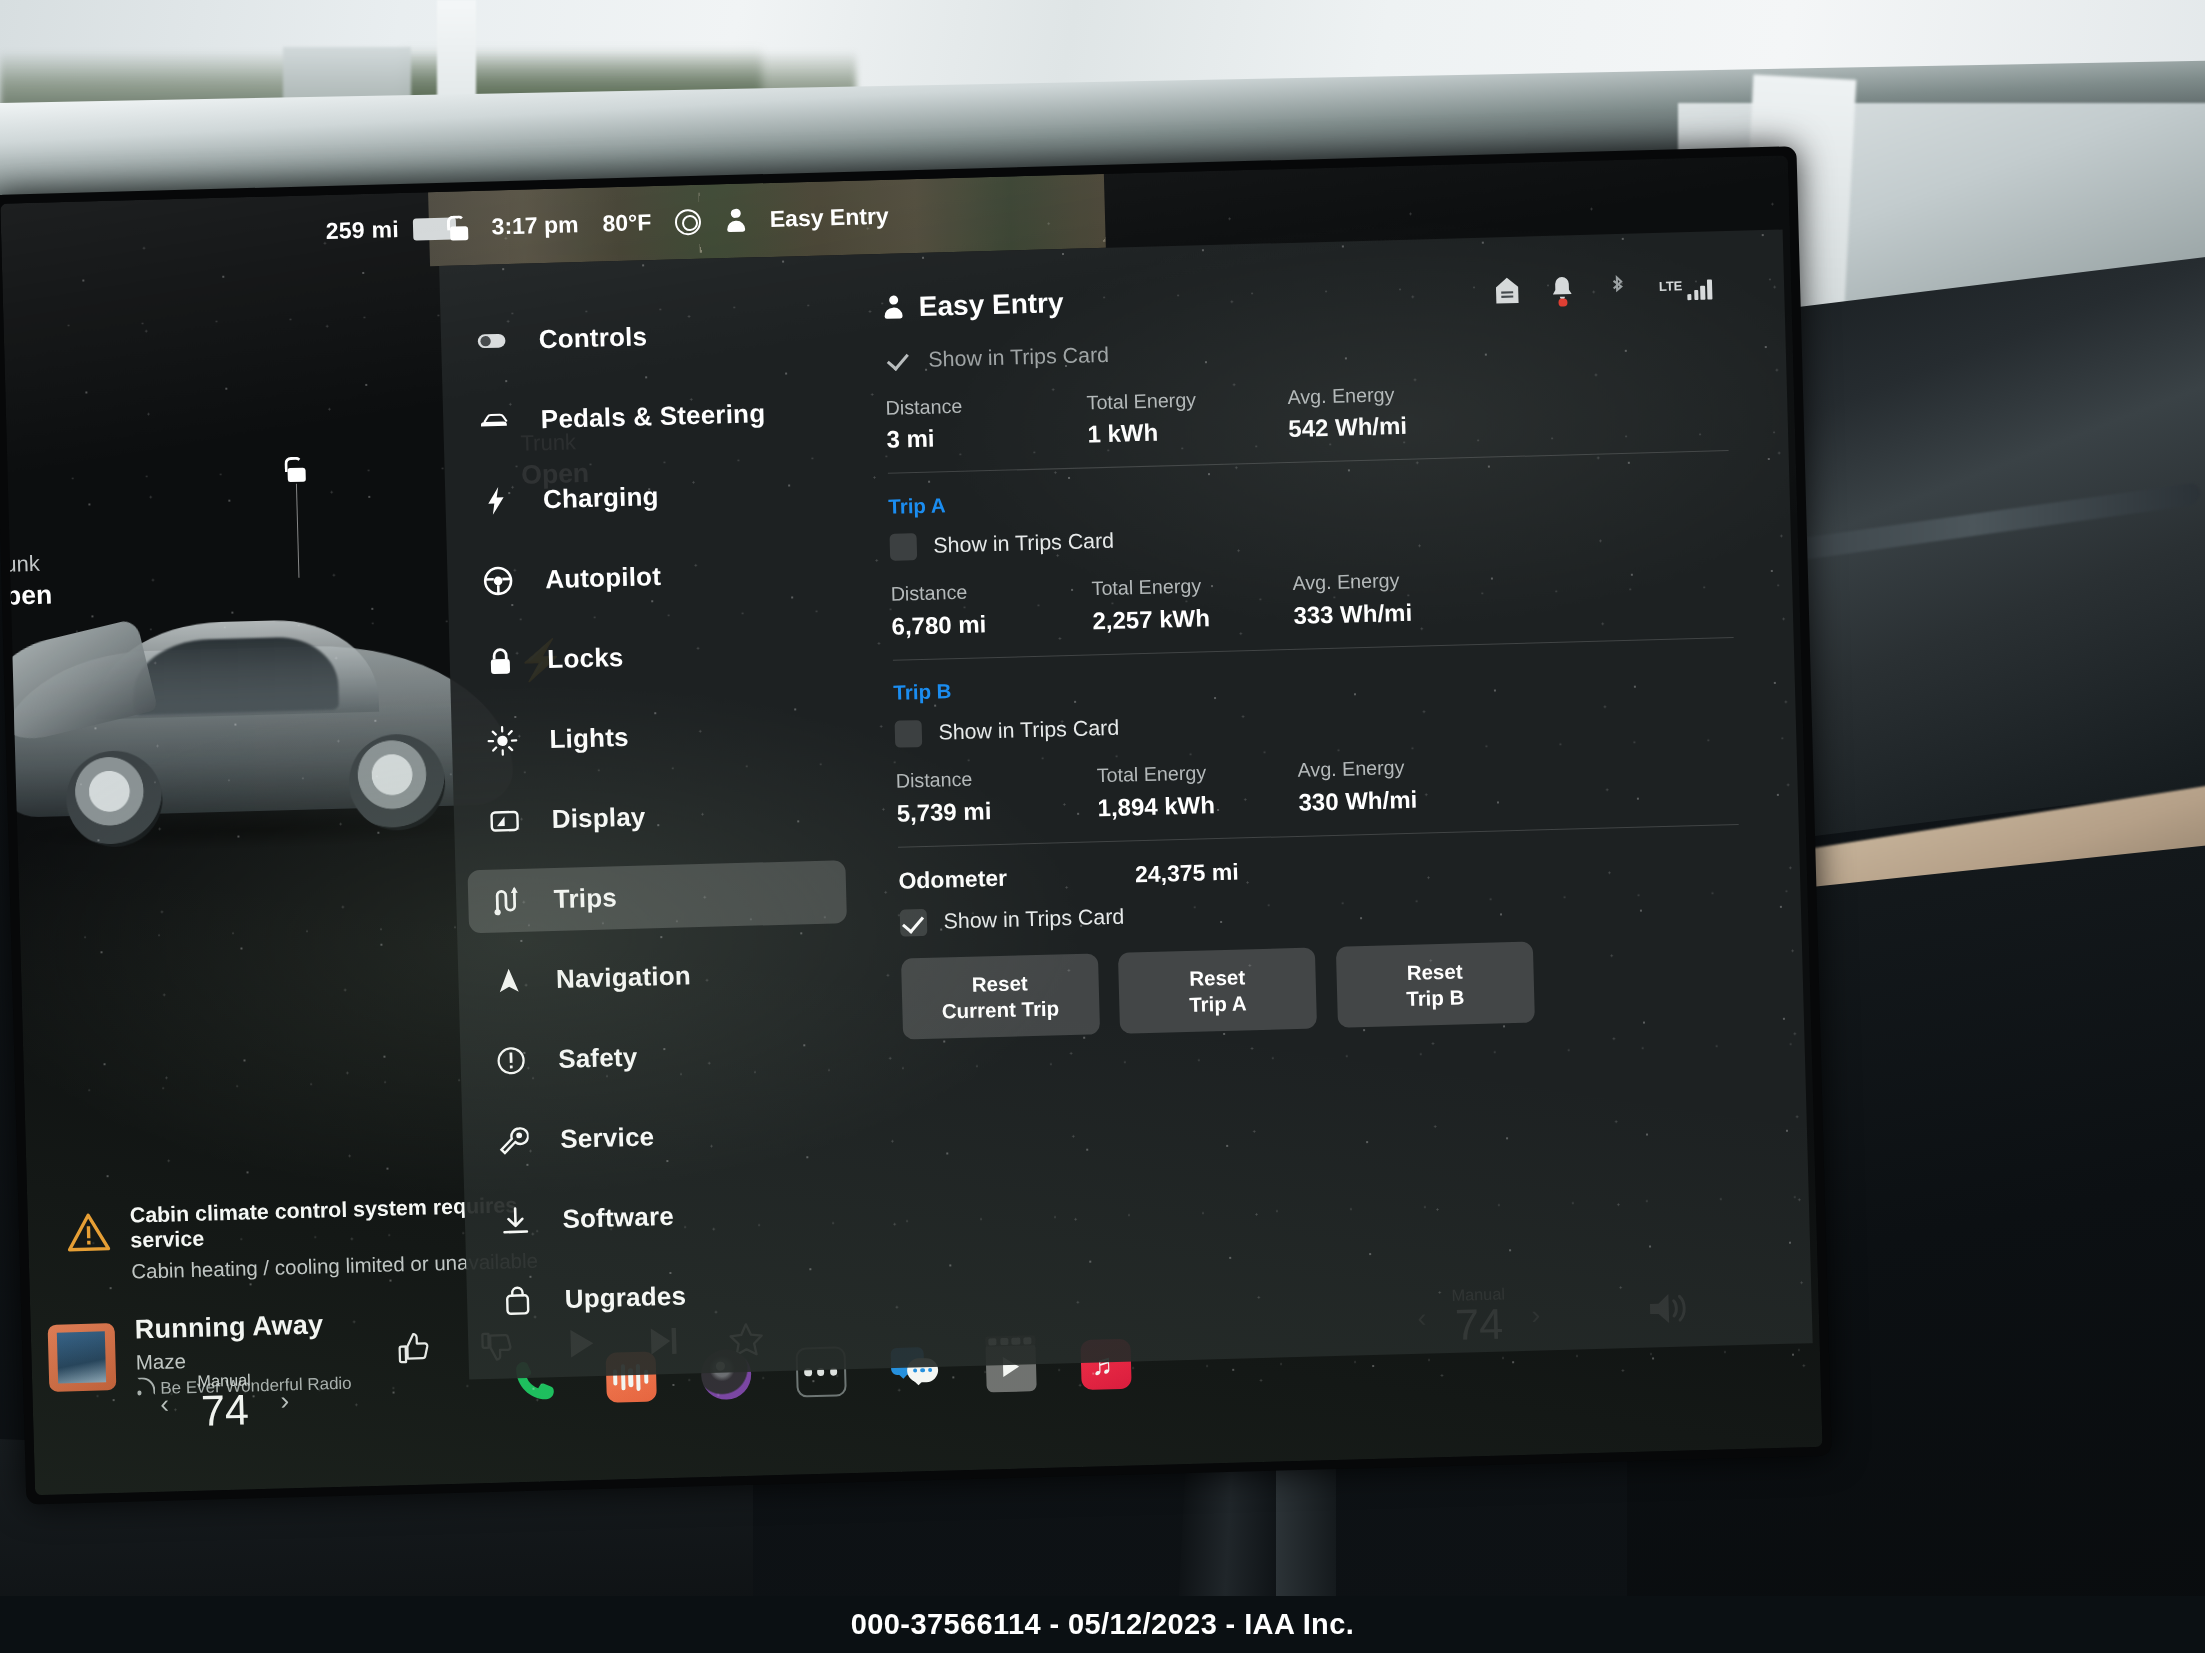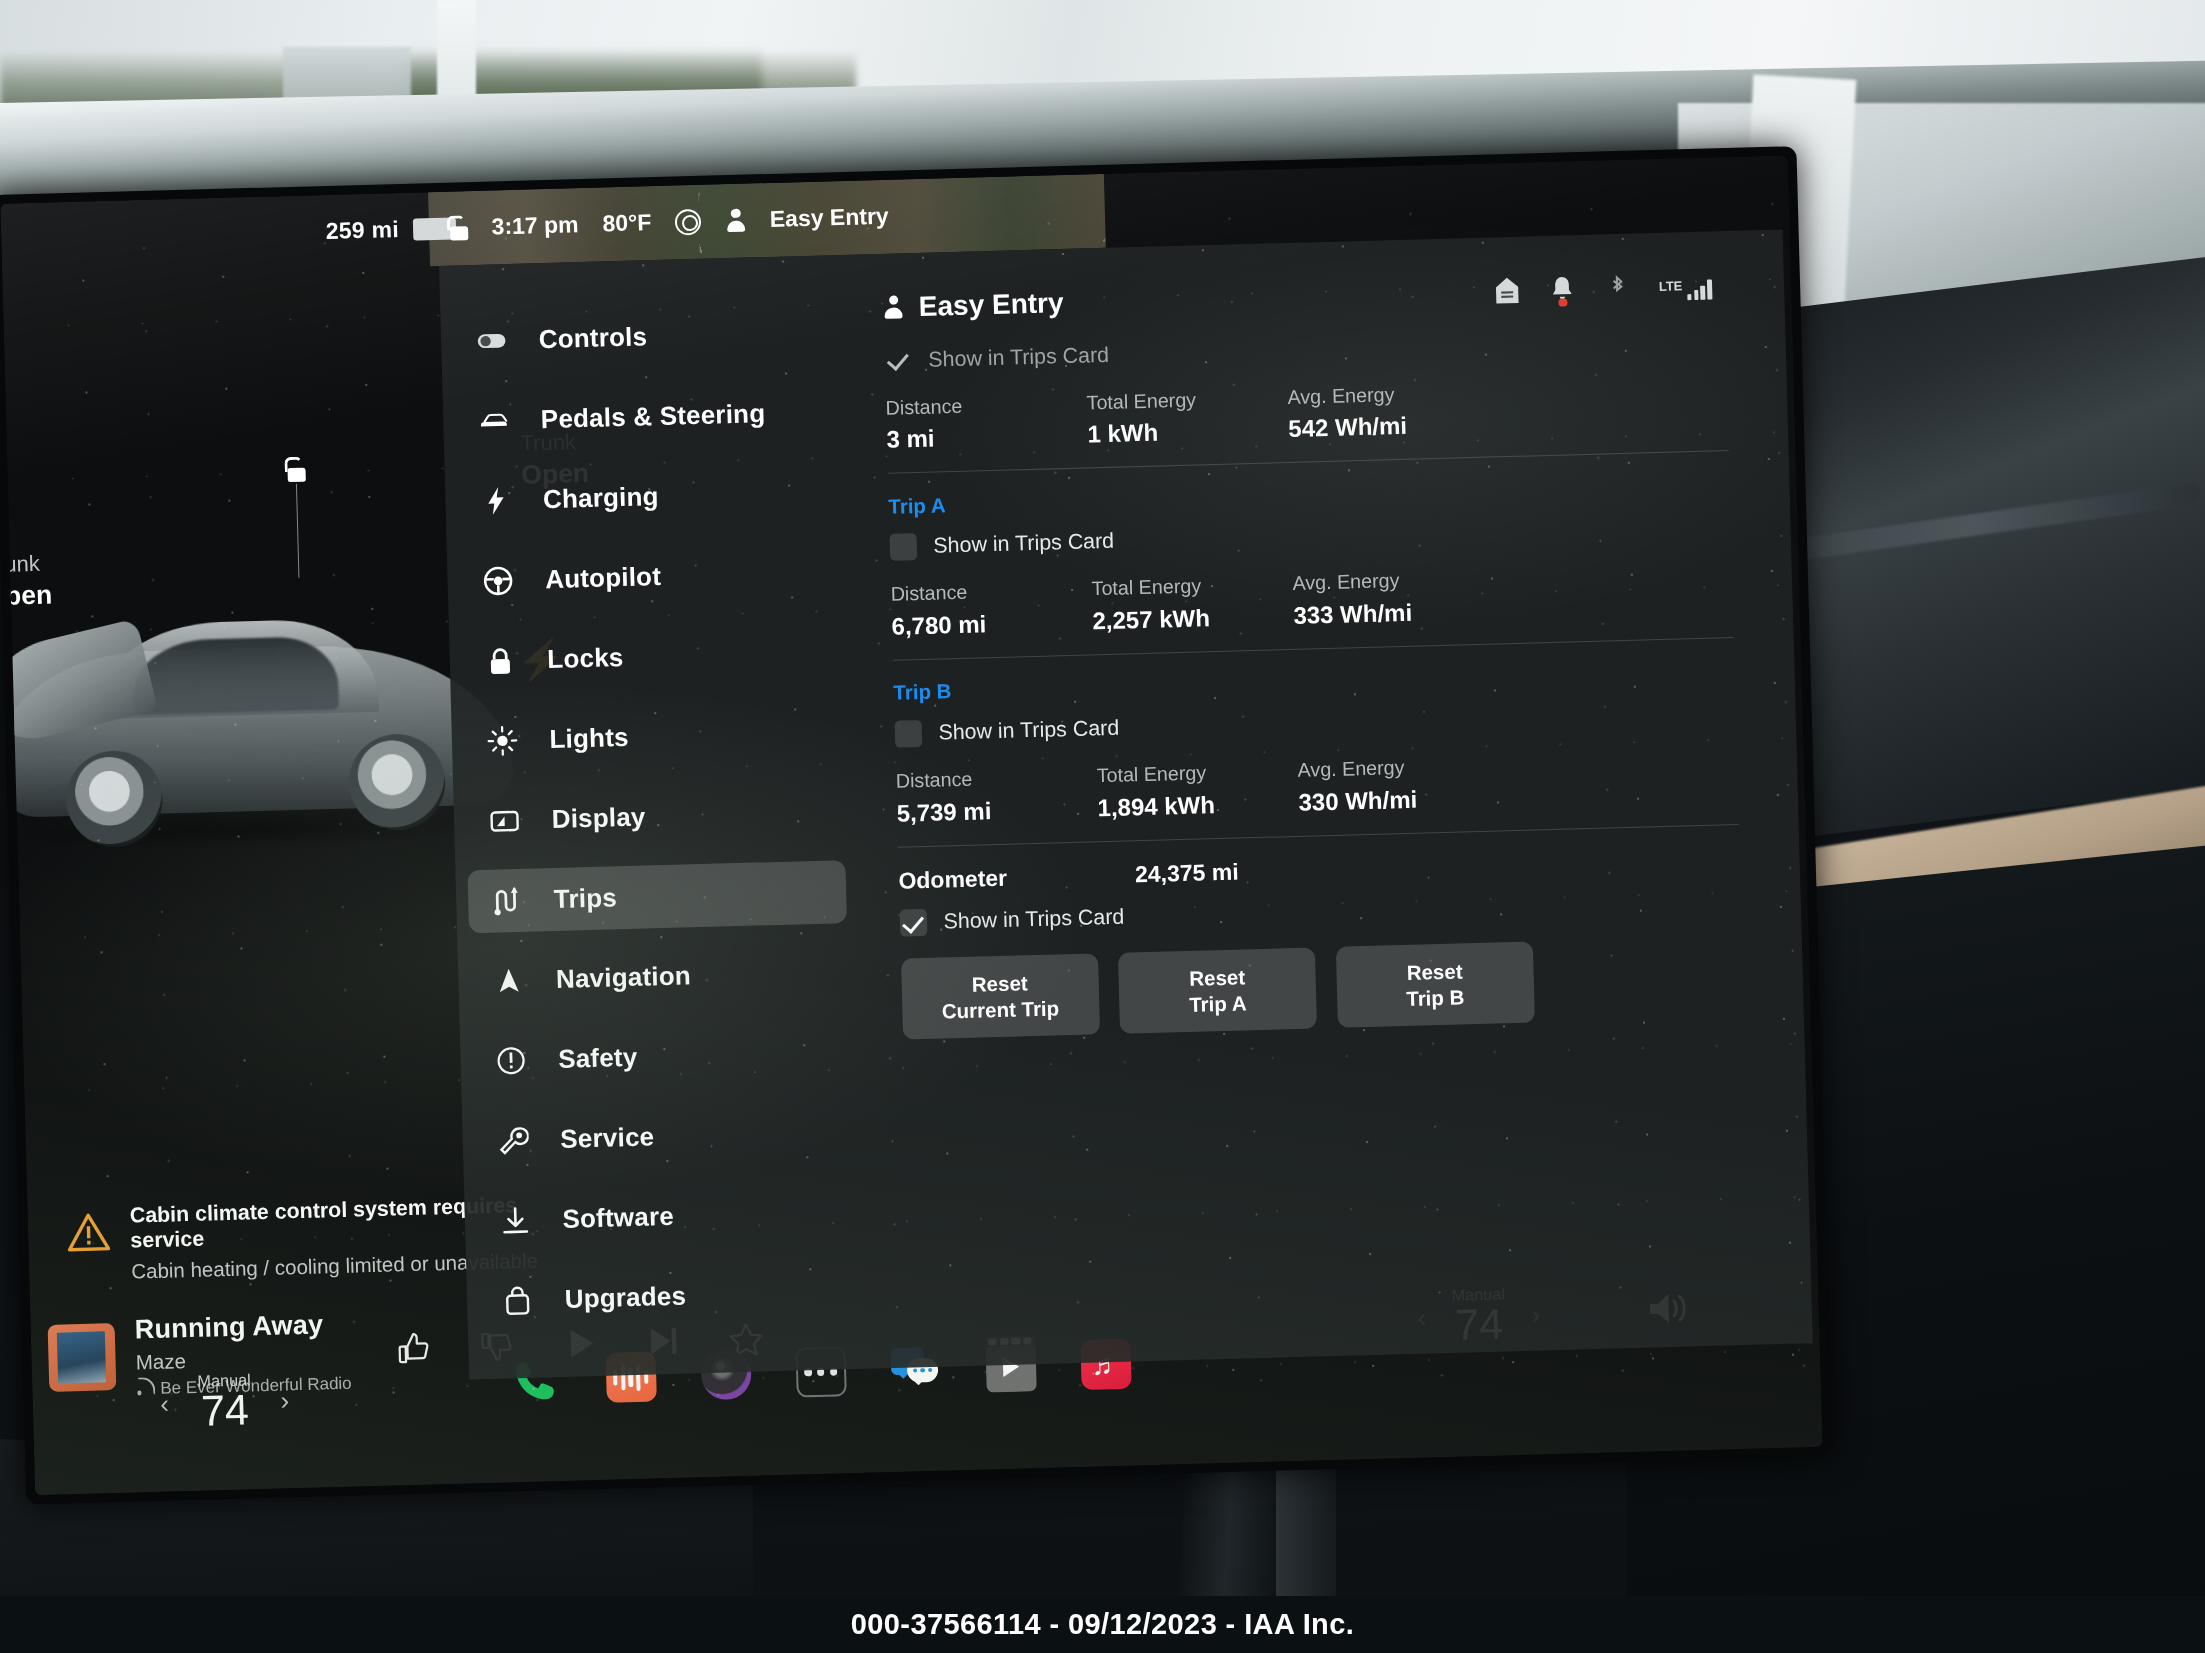--- a/index.html
+++ b/index.html
@@ -873,15 +873,15 @@
       </div>
     </div>
   </div>
 
   <div id="glare"></div>
   <div id="dust"></div>
 </div>
 </div>
 
 <div class="watermark">
-  <span>000-37566114 - 09/12/2023 - IAA Inc.</span>
+  <span>000-37566114 - 05/12/2023 - IAA Inc.</span>
 </div>
 
 
 </body></html>

